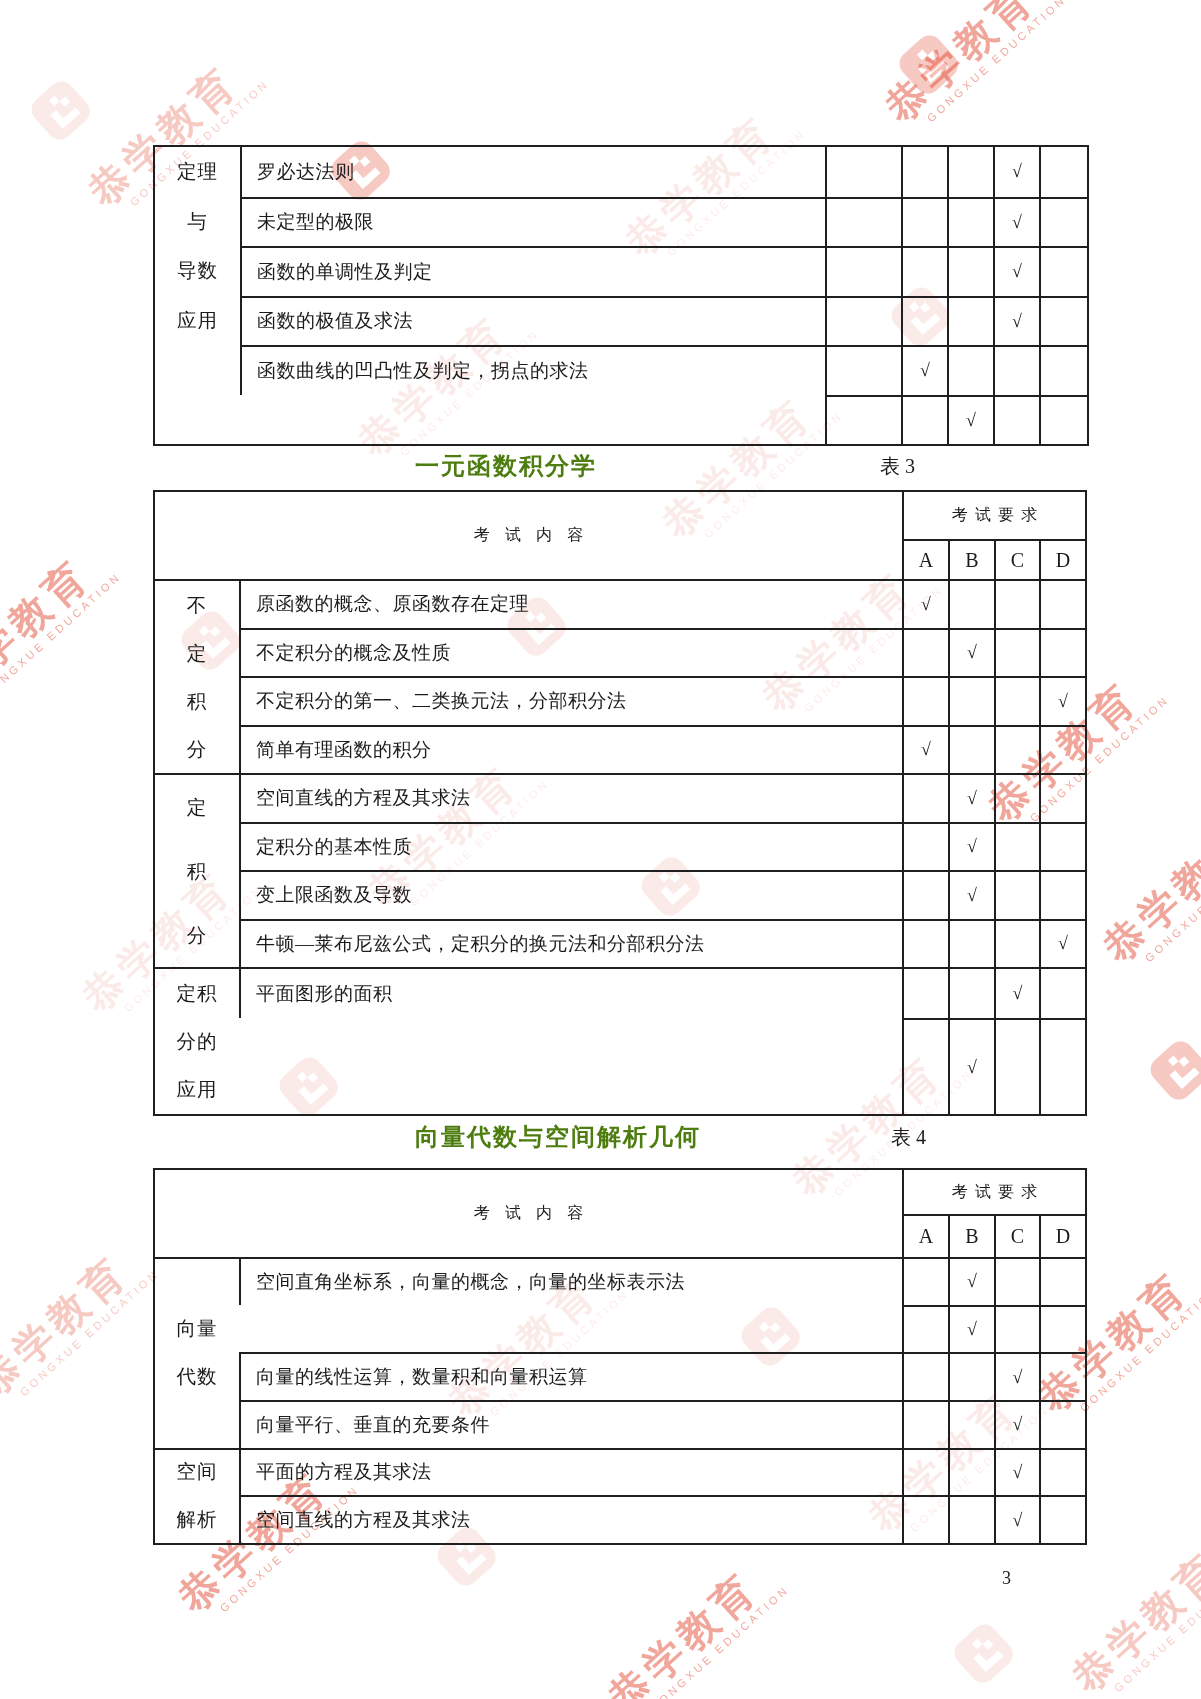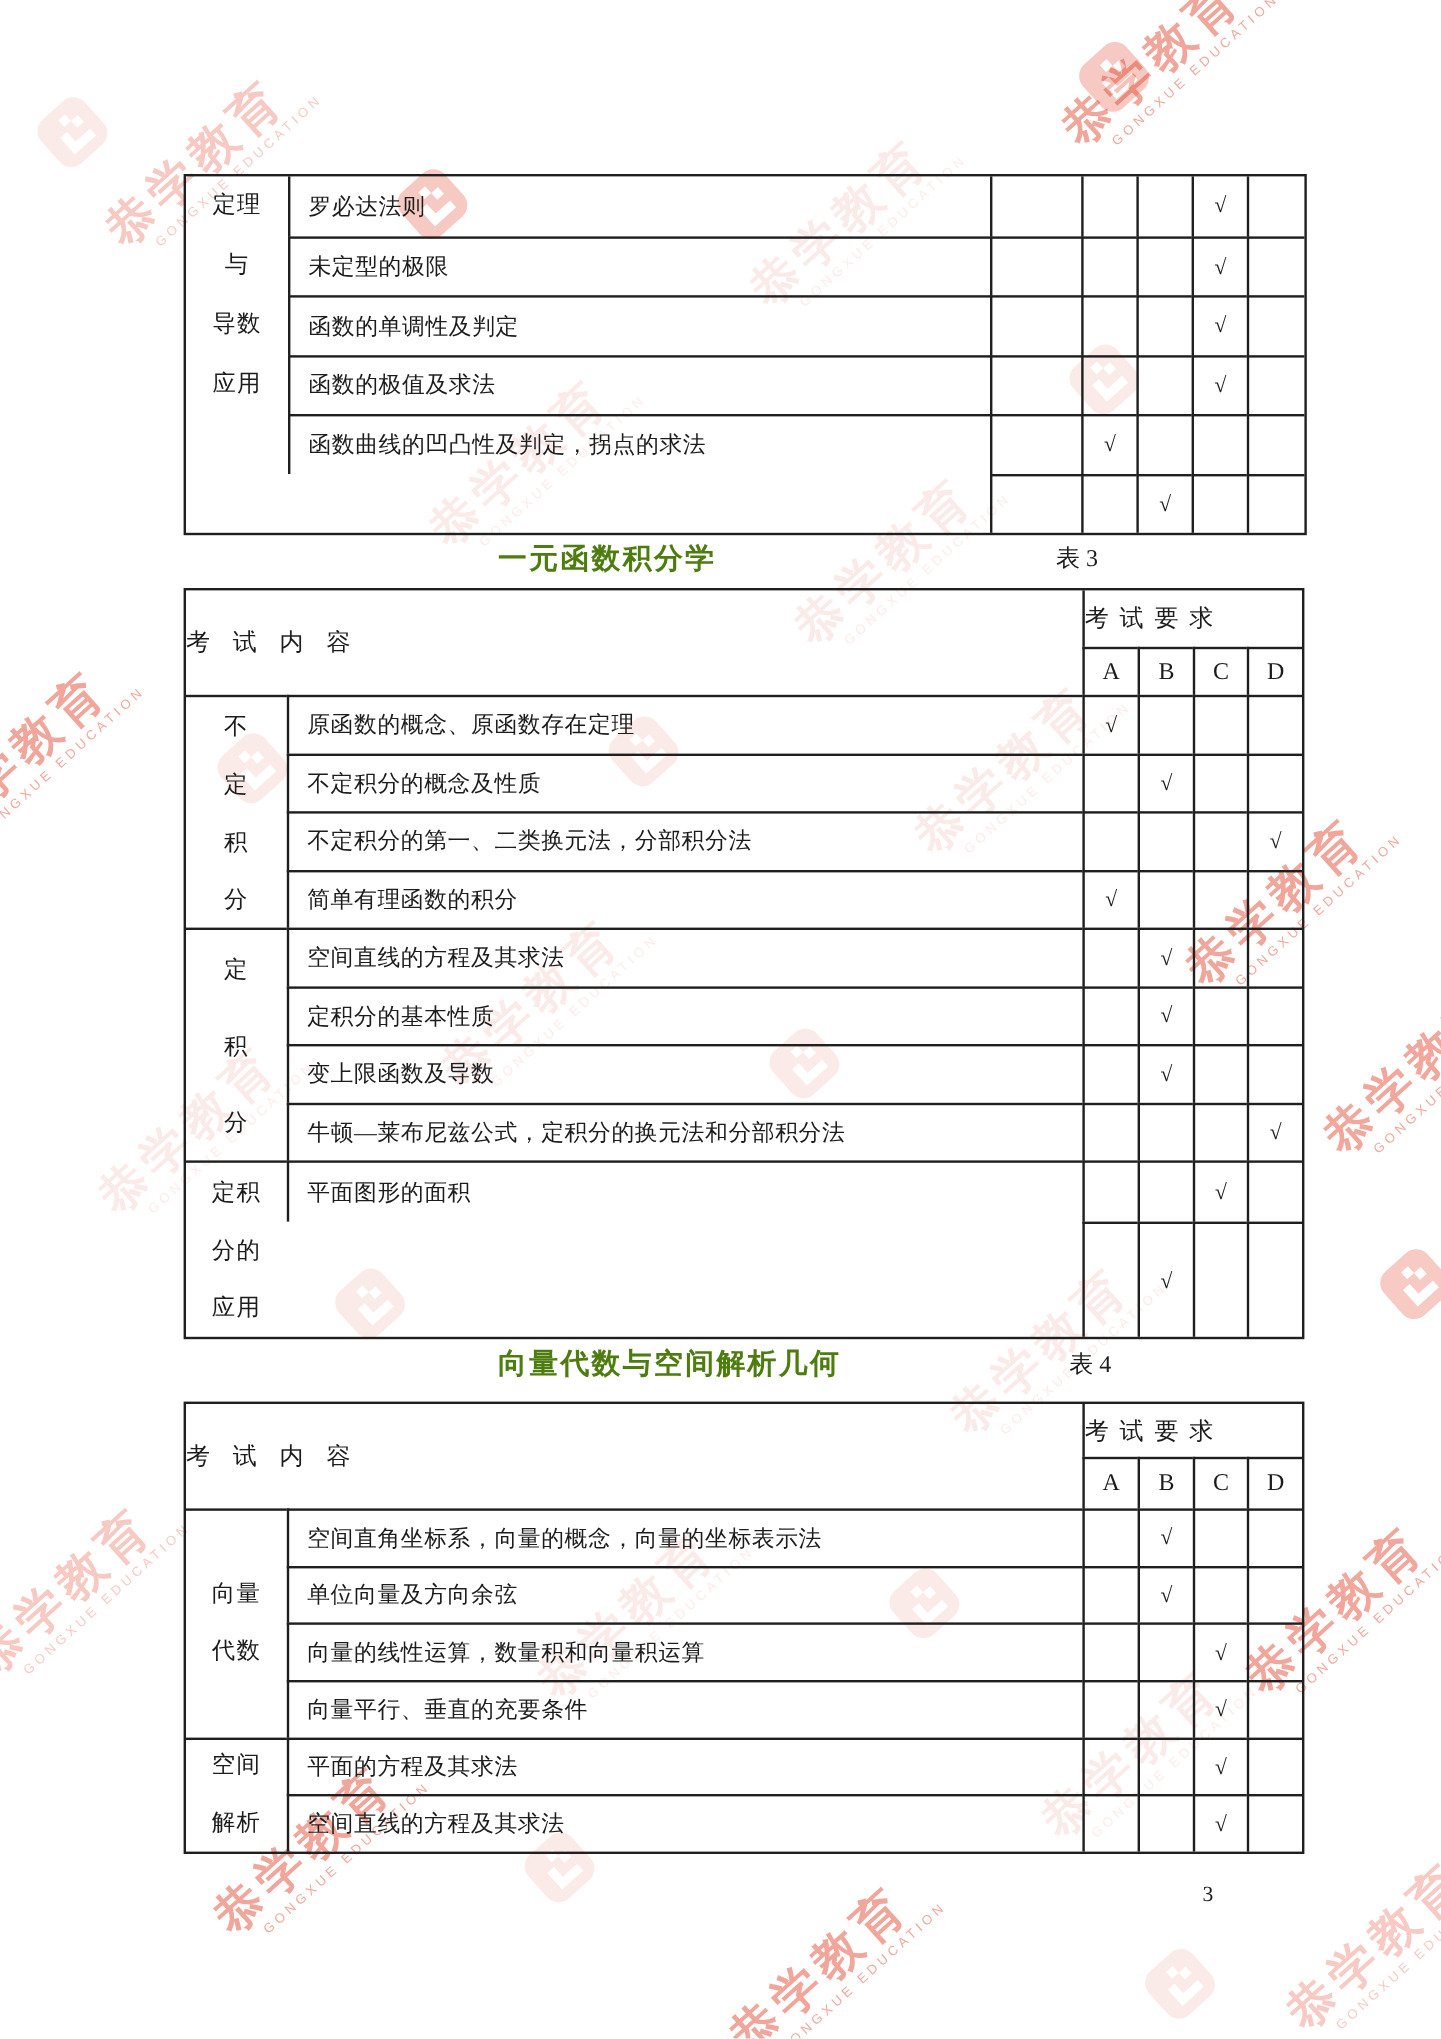--- a/index.html
+++ b/index.html
@@ -16,21 +16,21 @@
   .tier-s{opacity:.5}.tier-m{opacity:.3}.tier-f{opacity:.11}
 
   
   .tbl{position:absolute;display:grid;border:2px solid #1f1f1f;box-sizing:content-box;background:transparent;}
   .c{display:flex;align-items:center;border-left:2px solid #1f1f1f;border-top:2px solid #1f1f1f;
      font-size:19px;color:#1c1c1c;box-sizing:border-box;overflow:hidden;}
   .nL{border-left:none}.nT{border-top:none}
   .topic{padding-left:15px;letter-spacing:.5px}
   .chk{justify-content:center;font-size:18px}
   .letter{justify-content:center;font-size:20px}
-  .hdr{font-size:20px}
+  .hdr{justify-content:center;font-size:16px}
   .hdr .sp-wide{letter-spacing:.95em;margin-right:-.95em}
   .hdr .sp-med{letter-spacing:.45em;margin-right:-.45em}
   .grp{flex-direction:column;justify-content:center;text-align:center;letter-spacing:1px;font-size:19.5px}
   .grp-around{justify-content:space-around}
   .grp-top{justify-content:flex-start}
 
   
   .sec-title{position:absolute;font-family:"Liberation Sans","DejaVu Sans",sans-serif;
              font-weight:700;font-size:24px;letter-spacing:2px;color:#4d7c0f;line-height:30px;}
   .sec-tag{position:absolute;font-size:20px;color:#1c1c1c;line-height:26px;}
@@ -332,21 +332,20 @@
       <div class="c letter" style="grid-area: 2 / 6 / span 1 / span 1;">D</div>
       <div class="c grp  nL" style="grid-area: 3 / 1 / span 4 / span 1;">
         <div style="line-height: 48px; height: 48px;">向量</div>
         <div style="line-height: 48px; height: 48px;">代数</div>
       </div>
       <div class="c topic" style="grid-area: 3 / 2 / span 1 / span 1;">空间直角坐标系，向量的概念，向量的坐标表示法</div>
       <div class="c chk" style="grid-area: 3 / 3 / span 1 / span 1;"></div>
       <div class="c chk" style="grid-area: 3 / 4 / span 1 / span 1;">√</div>
       <div class="c chk" style="grid-area: 3 / 5 / span 1 / span 1;"></div>
       <div class="c chk" style="grid-area: 3 / 6 / span 1 / span 1;"></div>
-      <div class="c topic" style="grid-area: 4 / 2 / span 1 / span 1;">单位向量及方向余弦</div>
       <div class="c chk" style="grid-area: 4 / 3 / span 1 / span 1;"></div>
       <div class="c chk" style="grid-area: 4 / 4 / span 1 / span 1;">√</div>
       <div class="c chk" style="grid-area: 4 / 5 / span 1 / span 1;"></div>
       <div class="c chk" style="grid-area: 4 / 6 / span 1 / span 1;"></div>
       <div class="c topic" style="grid-area: 5 / 2 / span 1 / span 1;">向量的线性运算，数量积和向量积运算</div>
       <div class="c chk" style="grid-area: 5 / 3 / span 1 / span 1;"></div>
       <div class="c chk" style="grid-area: 5 / 4 / span 1 / span 1;"></div>
       <div class="c chk" style="grid-area: 5 / 5 / span 1 / span 1;">√</div>
       <div class="c chk" style="grid-area: 5 / 6 / span 1 / span 1;"></div>
       <div class="c topic" style="grid-area: 6 / 2 / span 1 / span 1;">向量平行、垂直的充要条件</div>

